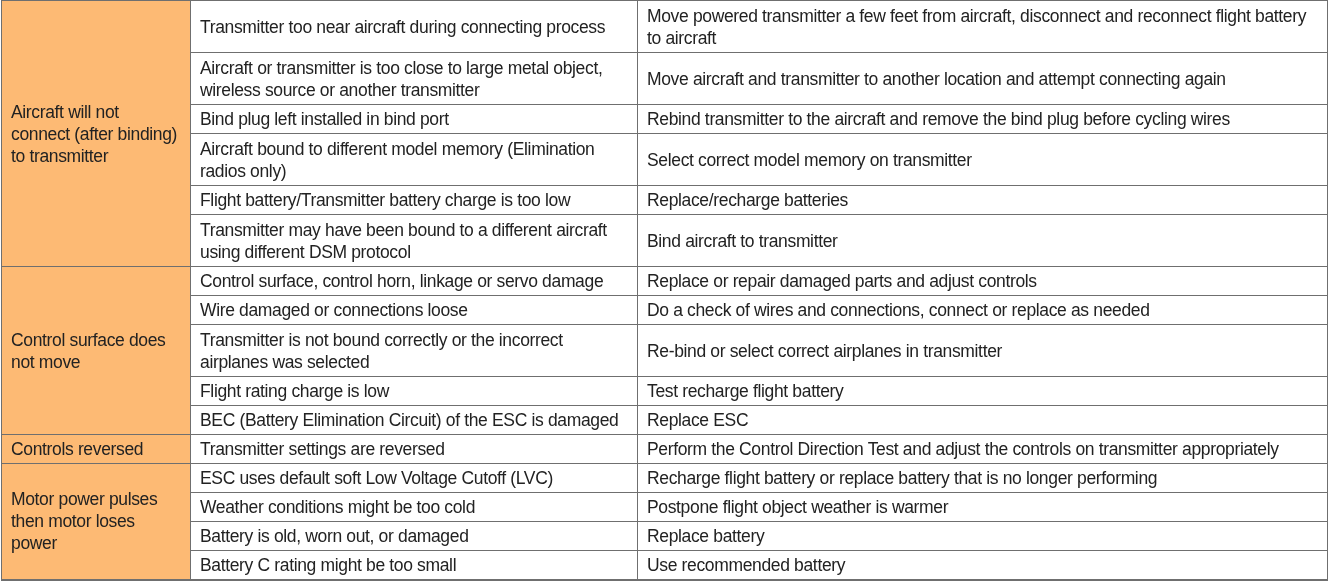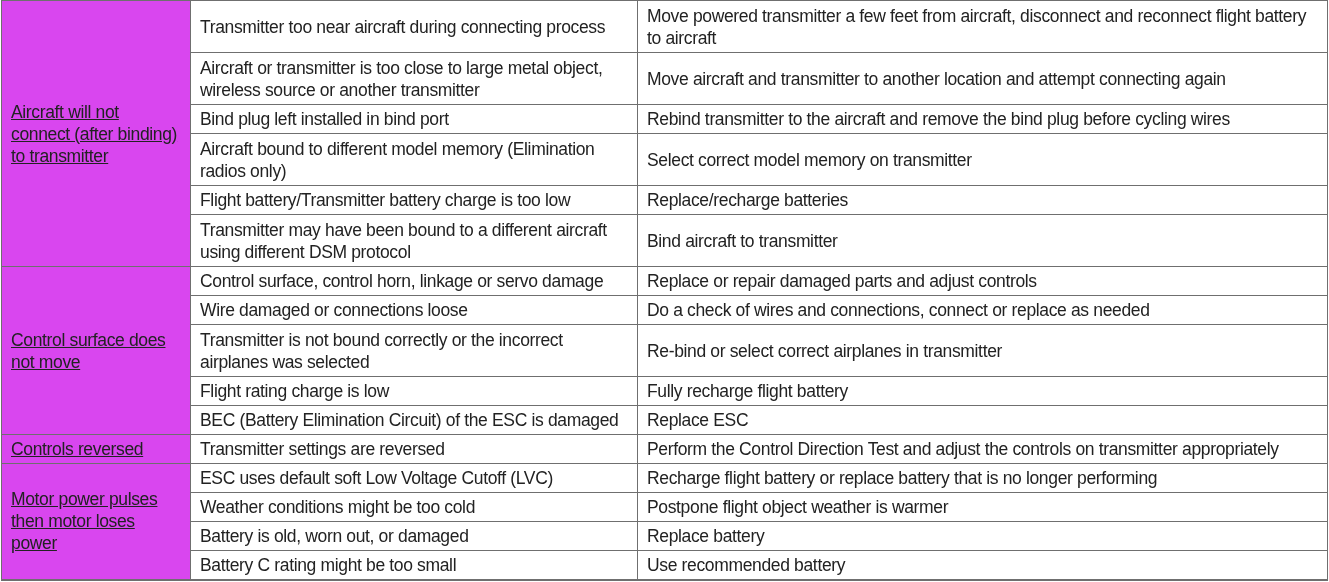--- a/index.html
+++ b/index.html
@@ -16,23 +16,22 @@
     letter-spacing: -0.35px;
   }
   table.ts td {
     border: 1.5px solid #6f6f6f;
     padding: 2px 9px 2px 9px;
     vertical-align: middle;
     overflow: hidden;
     white-space: normal;
   }
   td.problem {
-    background: #d946ef;
+    background: #fdba74;
     padding-left: 10px;
-    text-decoration: underline;
   }
   td.cause, td.solution { background: #ffffff; }
   col.c1 { width: 189px; }
   col.c2 { width: 447px; }
   col.c3 { width: 690px; }
   tr.h52 { height: 52px; }
   tr.h29 { height: 29px; }
   table.ts { border-top: 1.5px solid #6f6f6f; border-bottom: 2px solid #6f6f6f; }
 </style>
 </head>
@@ -80,21 +79,21 @@
     <tr class="h29">
       <td class="cause">Wire damaged or connections loose</td>
       <td class="solution">Do a check of wires and connections, connect or replace as needed</td>
     </tr>
     <tr class="h52">
       <td class="cause">Transmitter is not bound correctly or the incorrect airplanes was selected</td>
       <td class="solution">Re-bind or select correct airplanes in transmitter</td>
     </tr>
     <tr class="h29">
       <td class="cause">Flight rating charge is low</td>
-      <td class="solution">Fully recharge flight battery</td>
+      <td class="solution">Test recharge flight battery</td>
     </tr>
     <tr class="h29">
       <td class="cause">BEC (Battery Elimination Circuit) of the ESC is damaged</td>
       <td class="solution">Replace ESC</td>
     </tr>
 
     <tr class="h29">
       <td class="problem">Controls reversed</td>
       <td class="cause">Transmitter settings are reversed</td>
       <td class="solution">Perform the Control Direction Test and adjust the controls on transmitter appropriately</td>

